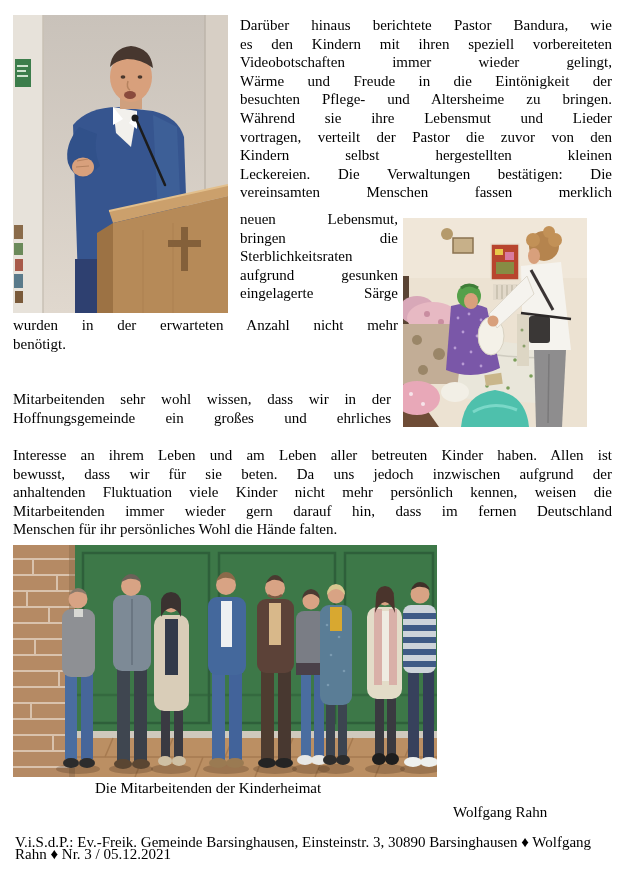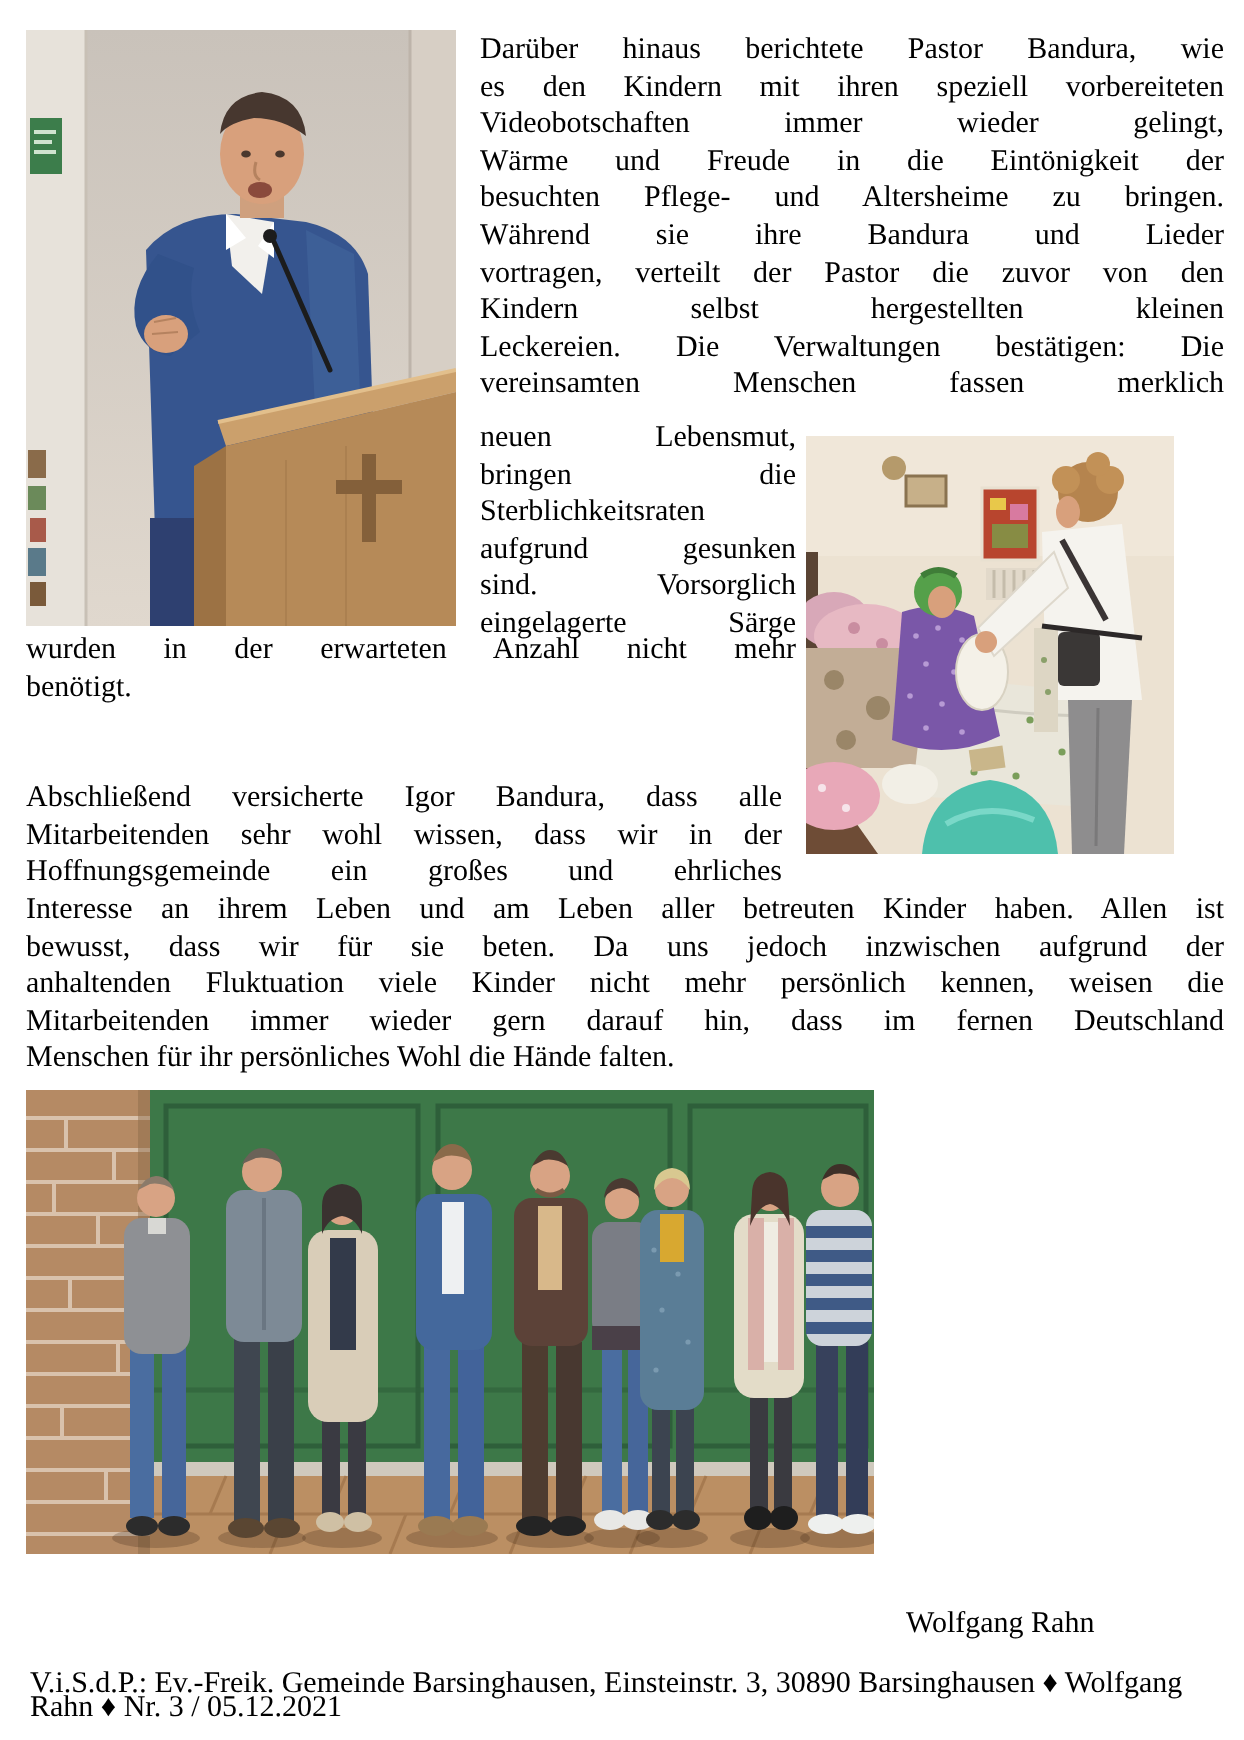--- a/index.html
+++ b/index.html
@@ -347,48 +347,47 @@
       <path d="M398,45 Q401,37 407,37 Q414,37 417,45 Q411,41 404,42 Z" fill="#3e3028"></path>
     </g>
   </svg>
 
   <div class="tblock p1col">
       <div class="tline">Darüber hinaus berichtete Pastor Bandura, wie</div>
       <div class="tline">es den Kindern mit ihren speziell vorbereiteten</div>
       <div class="tline">Videobotschaften immer wieder gelingt,</div>
       <div class="tline">Wärme und Freude in die Eintönigkeit der</div>
       <div class="tline">besuchten Pflege- und Altersheime zu bringen.</div>
-      <div class="tline">Während sie ihre Bandura und Lieder</div>
+      <div class="tline">Während sie ihre Lebensmut und Lieder</div>
       <div class="tline">vortragen, verteilt der Pastor die zuvor von den</div>
       <div class="tline">Kindern selbst hergestellten kleinen</div>
       <div class="tline">Leckereien. Die Verwaltungen bestätigen: Die</div>
       <div class="tline">vereinsamten Menschen fassen merklich</div>
     </div>
   <div class="tblock p1narrow">
       <div class="tline">neuen Lebensmut,</div>
       <div class="tline">bringen die</div>
       <div class="tline">Sterblichkeitsraten</div>
       <div class="tline">aufgrund gesunken</div>
-      <div class="tline">sind. Vorsorglich</div>
       <div class="tline">eingelagerte Särge</div>
     </div>
   <div class="tblock p1bottom">
       <div class="tline">wurden in der erwarteten Anzahl nicht mehr</div>
       <div class="tline lastline">benötigt.</div>
     </div>
 
   <div class="tblock p2narrow">
-      <div class="tline">Abschließend versicherte Igor Bandura, dass alle</div>
       <div class="tline">Mitarbeitenden sehr wohl wissen, dass wir in der</div>
       <div class="tline">Hoffnungsgemeinde ein großes und ehrliches</div>
     </div>
   <div class="tblock p2wide">
       <div class="tline">Interesse an ihrem Leben und am Leben aller betreuten Kinder haben. Allen ist</div>
       <div class="tline">bewusst, dass wir für sie beten. Da uns jedoch inzwischen aufgrund der</div>
       <div class="tline">anhaltenden Fluktuation viele Kinder nicht mehr persönlich kennen, weisen die</div>
       <div class="tline">Mitarbeitenden immer wieder gern darauf hin, dass im fernen Deutschland</div>
       <div class="tline lastline">Menschen für ihr persönliches Wohl die Hände falten.</div>
     </div>
 
+  <div class="tblock caption">Die Mitarbeitenden der Kinderheimat</div>
   <div class="tblock signature">Wolfgang Rahn</div>
   <div class="tblock imprint">V.i.S.d.P.: Ev.-Freik. Gemeinde Barsinghausen, Einsteinstr. 3, 30890 Barsinghausen ♦ Wolfgang Rahn ♦ Nr. 3 / 05.12.2021</div>
 
 </div>
 
 </body></html>

